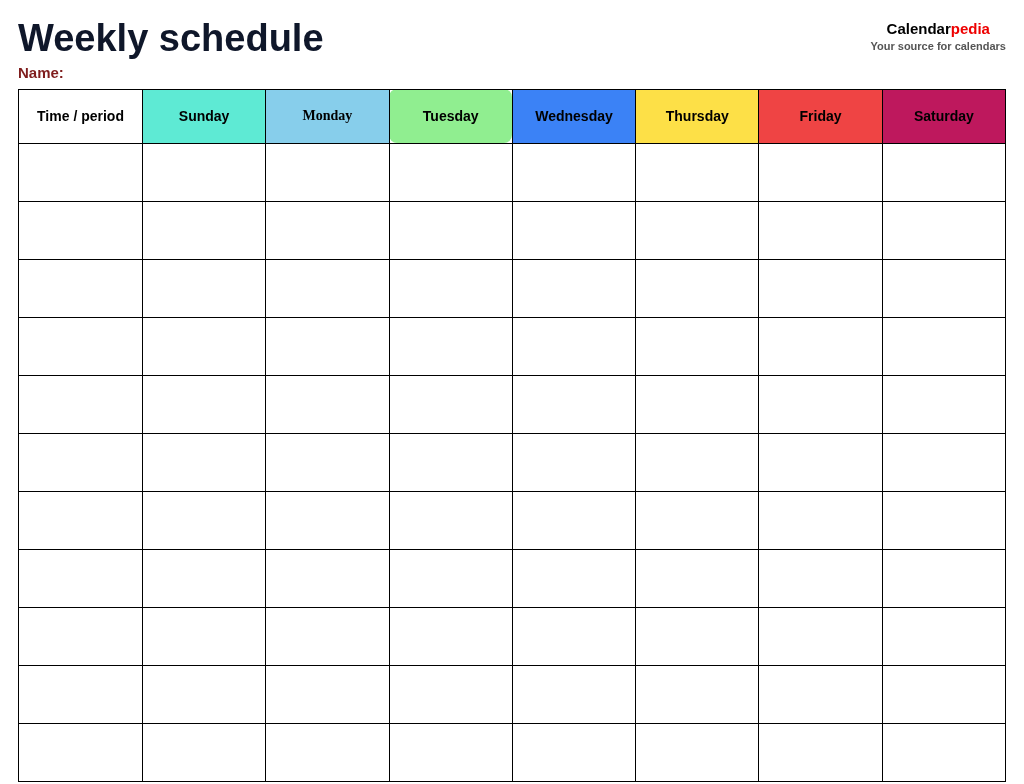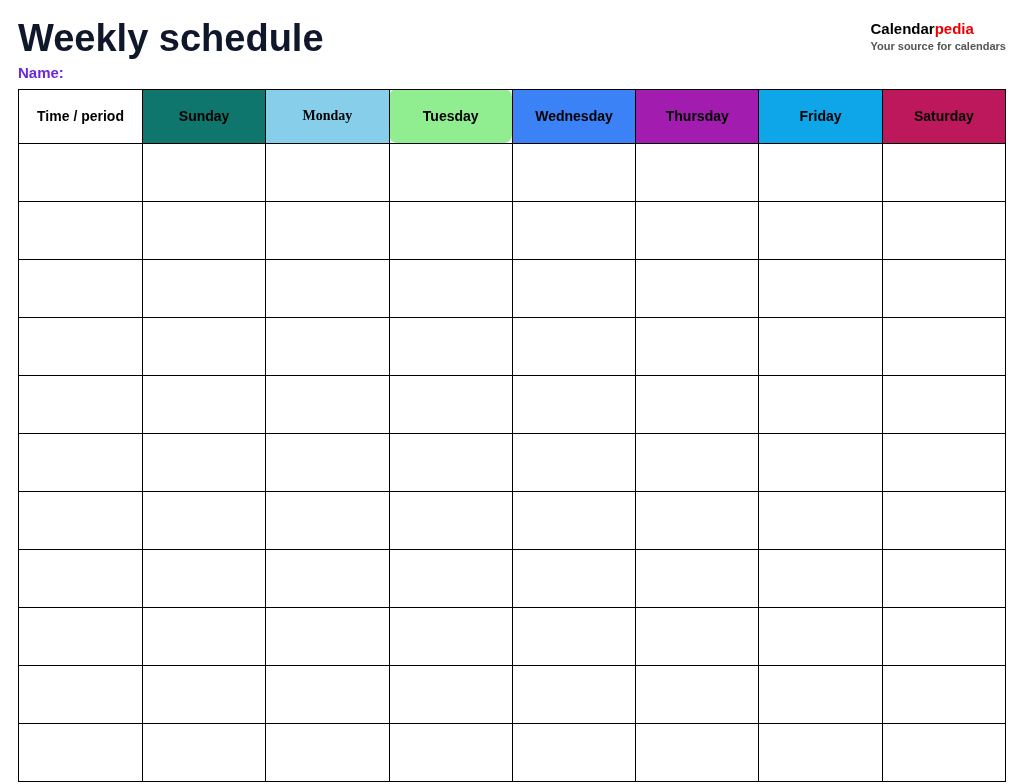--- a/index.html
+++ b/index.html
@@ -33,21 +33,21 @@
     }
 
     .title {
       font-size: 38px;
       font-weight: bold;
       color: #0f172a;
       line-height: 1.1;
     }
 
     .brand {
-      text-align: left;
+      text-align: center;
       font-size: 12px;
       line-height: 1.4;
     }
 
     .brand-name {
       font-size: 15px;
     }
 
     .brand-calendar {
       color: #000;
@@ -61,21 +61,21 @@
 
     .brand-tagline {
       color: #555;
       font-size: 11px;
       font-weight: bold;
     }
 
     .name-row {
       font-size: 15px;
       font-weight: bold;
-      color: #6d28d9;
+      color: #7f1d1d;
       margin-bottom: 8px;
     }
 
     .schedule-table {
       border-collapse: collapse;
       width: 100%;
       flex: 1;
       table-layout: fixed;
     }
 
@@ -98,43 +98,43 @@
       vertical-align: top;
       padding: 2px;
     }
 
     .col-time {
       width: 124px;
       background: #fff;
     }
 
     .col-sunday {
-      background: #0f766e;
+      background: #5eead4;
     }
 
     .col-monday {
       background: #87ceeb;
       font-family: Liberation Serif, serif;
     }
 
     .col-tuesday {
       background: #90ee90;
       border-radius: 8px;
     }
 
     .col-wednesday {
       background: #3b82f6;
     }
 
     .col-thursday {
-      background: #a21caf;
+      background: #fde047;
     }
 
     .col-friday {
-      background: #0ea5e9;
+      background: #ef4444;
     }
 
     .col-saturday {
       background: #be185d;
     }
   </style>
 </head>
 <body>
 
 <div class="page">

